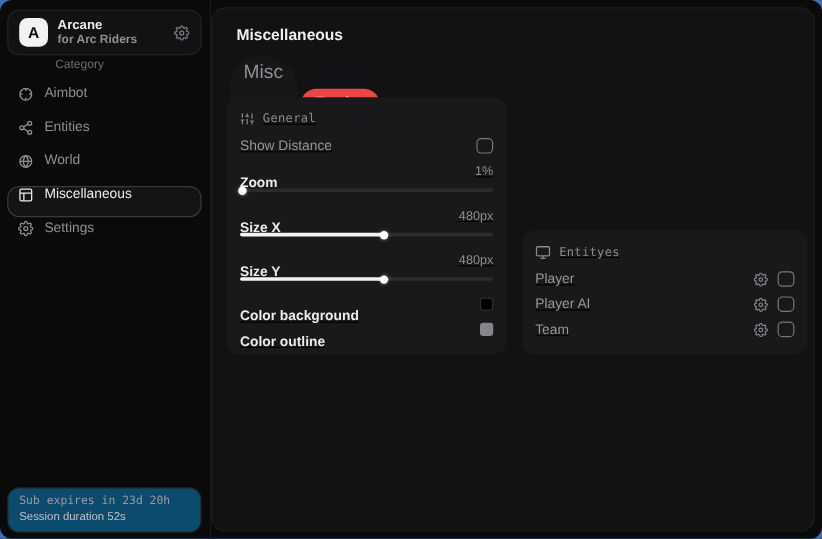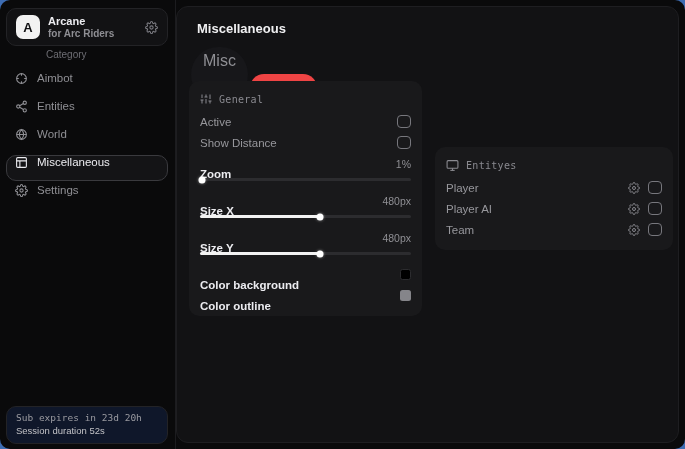--- a/index.html
+++ b/index.html
@@ -18,33 +18,33 @@
   .header-gear { margin-left:auto; color:#7a7a80; display:flex; }
 
   .category { position:absolute; left:13px; top:49px; font-size:10px; color:#6d6d73;margin-left:33px; }
   .nav { position:absolute; left:6px; right:7px; top:71px; }
   .nav-item { display:flex; align-items:flex-start; gap:9px; height:26px; padding:0 8px; margin-bottom:2px;
     color:#8f8f94; font-size:11.5px; border:1px solid transparent; border-radius:10px; cursor:default; }
   .nav-item .ic { display:flex; color:inherit; }
   .nav-item.active { border-color:#3a3a3e; background:#141416; color:#ececf0; }
 
   .sidebar-footer { position:absolute; left:6px; right:7px; bottom:5px; height:38px; border:1px solid #232326;
-    border-radius:10px; background:#0f172a; padding:5px 9px; }
+    border-radius:10px; background:#0c4a6e; padding:5px 9px; }
   .footer-line1 { font-family:"DejaVu Sans Mono", monospace; font-size:9.5px; color:#9a9aa0; white-space:nowrap; }
   .footer-line2 { font-size:9.5px; color:#c2c2c6; margin-top:2px; }
 
   
   .panel { position:absolute; left:176px; top:6px; right:6px; bottom:6px; background:#121214;
     border:1px solid #1e1e21; border-radius:12px; }
   .panel-title { position:absolute; left:20px; top:14px; font-size:13px; font-weight:bold; color:#f0f0f2; }
   .tabs { position:absolute; left:14px; top:40px; display:flex; gap:2px; }
   .tab { padding:5px 12px; border-radius:999px; font-size:16px; color:#8f8f94; background:#17171a; cursor:default; }
   .tab.active { background:#ef4444; color:#ececf0; font-weight:normal;margin-top:27px; }
 
-  .cards { position:absolute; left:12px; top:74px; display:flex; gap:13px; align-items:center; }
+  .cards { position:absolute; left:12px; top:74px; display:flex; gap:13px; align-items:flex-end;text-decoration:underline; }
   .card { background:#19191b; border-radius:10px; padding:8px 11px 10px 11px; }
   .card.general { width:233px; }
   .card.entities { width:238px; }
   .card-header { display:flex; align-items:center; gap:7px; color:#8a8a90;
     font-family:"DejaVu Sans Mono", monospace; font-size:10px; height:20px; margin-bottom:2px; letter-spacing:.3px; }
   .card-header .ic { display:flex; }
 
   .row { display:flex; align-items:center; justify-content:space-between; height:21px; }
   .row-label { font-size:11.5px; color:#97979c; }
   .row-label.strong { color:#ececf0; font-weight:bold;margin-top:21px; }
@@ -169,24 +169,20 @@
                 <line x1="20" y1="21" x2="20" y2="16"></line>
                 <line x1="20" y1="12" x2="20" y2="3"></line>
                 <line x1="1" y1="14" x2="7" y2="14"></line>
                 <line x1="9" y1="8" x2="15" y2="8"></line>
                 <line x1="17" y1="16" x2="23" y2="16"></line>
               </svg>
           </span>
           <span>General</span>
         </div>
 
-        <div class="row">
-          <span class="row-label">Active</span>
-          <span class="checkbox"></span>
-        </div>
 
         <div class="row">
           <span class="row-label">Show Distance</span>
           <span class="checkbox"></span>
         </div>
 
         <div class="row">
           <span class="row-label strong">Zoom</span>
           <span class="row-value">1%</span>
         </div>

